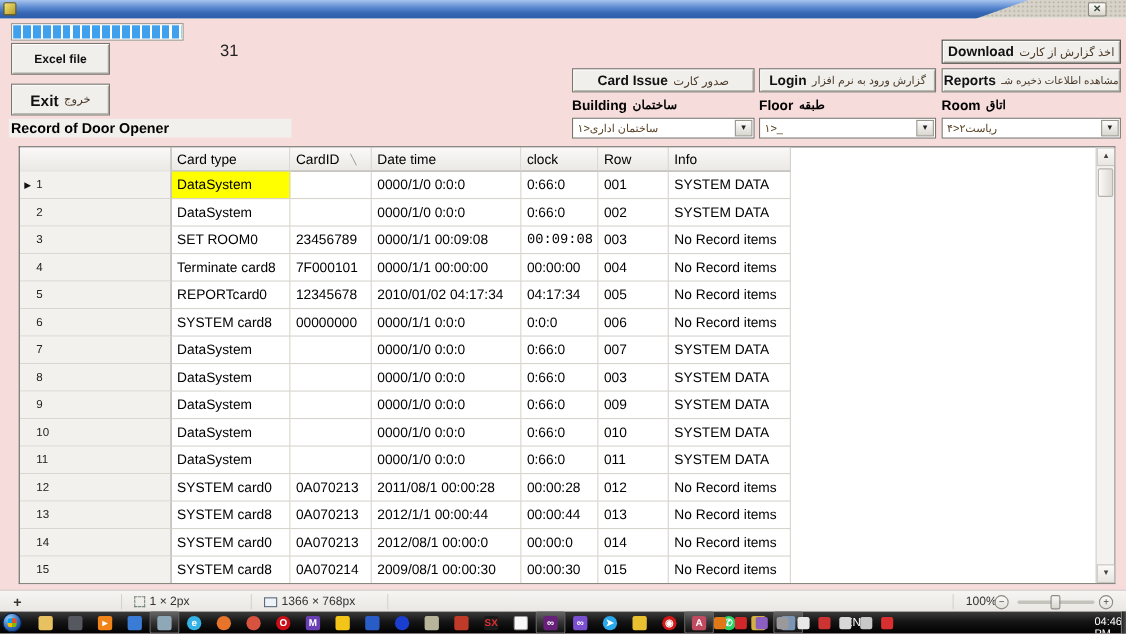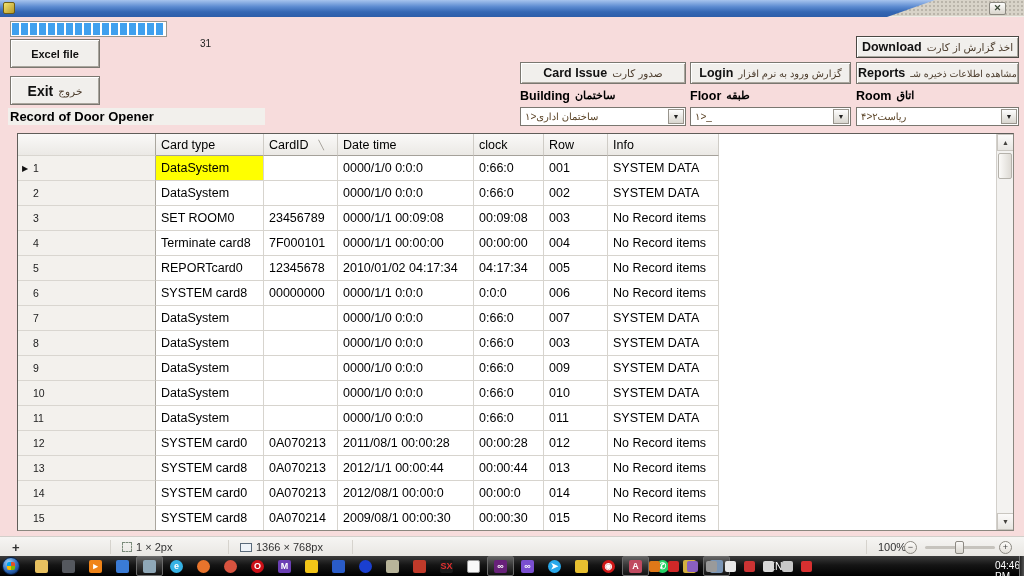--- a/index.html
+++ b/index.html
@@ -33,21 +33,21 @@
   .combo { position:absolute; height:19px; background:#fff; border:1px solid #7a7770;
     font-size:10px; color:#5a4326; display:flex; align-items:center; padding-left:4px; }
   .combo .arrowbox { position:absolute; right:1px; top:1px; bottom:1px; width:16px;
     background:linear-gradient(#fdfdfd,#d9d6cf); border:1px solid #98948c;
     display:flex; align-items:center; justify-content:center; font-size:7px; color:#222; }
   
   .progress { position:absolute; left:10px; top:21px; width:157px; height:16px;
     border:1px solid #9a968e; background:#fff; padding:1px; }
   .progress-fill { height:100%; width:100%;
     background:repeating-linear-gradient(90deg,#3fa0ee 0 7px,#ffffff 7px 9px); }
-  .lbl-31 { position:absolute; left:200px; top:38px; font-size:10px; color:#222; }
+  .lbl-31 { position:absolute; left:200px; top:38px; font-size:15px; color:#222; }
   .record-label { position:absolute; left:8px; top:108px; width:257px; height:17px;
     background:#f2f0ec; font-weight:bold; font-size:13px; line-height:17px; padding-left:2px; }
   
   .grid { position:absolute; left:17px; top:133px; width:997px; height:398px; background:#fff;
     border-left:1px solid #5f5d59; border-top:1px solid #5f5d59;
     border-right:1px solid #8a877f; border-bottom:1px solid #8a877f; overflow:hidden; }
   .grid-inner { position:absolute; left:0; top:0; right:17px; bottom:0; overflow:hidden; }
   .g-row { display:flex; height:25px; }
   .g-head { display:flex; height:22px; }
   .hcell { background:linear-gradient(#faf9f8,#ebe9e5); border-right:1px solid #cfccc6;
@@ -214,21 +214,21 @@
             <div class="dcell" style="width: 111px; min-width: 111px;">SYSTEM DATA</div>
             <div class="fillcell"></div>
           </div>
           <div class="g-row">
             <div class="rowhead">
               <span>3</span>
             </div>
             <div class="dcell" style="width: 108px; min-width: 108px;">SET ROOM0</div>
             <div class="dcell" style="width: 74px; min-width: 74px;">23456789</div>
             <div class="dcell" style="width: 136px; min-width: 136px;">0000/1/1 00:09:08</div>
-            <div class="dcell" style="width: 70px; min-width: 70px;">00:09:08</div>
+            <div class="dcell" style="width: 70px; min-width: 70px; font-family: Liberation Mono, monospace;">00:09:08</div>
             <div class="dcell" style="width: 64px; min-width: 64px;">003</div>
             <div class="dcell" style="width: 111px; min-width: 111px;">No Record items</div>
             <div class="fillcell"></div>
           </div>
           <div class="g-row">
             <div class="rowhead">
               <span>4</span>
             </div>
             <div class="dcell" style="width: 108px; min-width: 108px;">Terminate card8</div>
             <div class="dcell" style="width: 74px; min-width: 74px;">7F000101</div>

